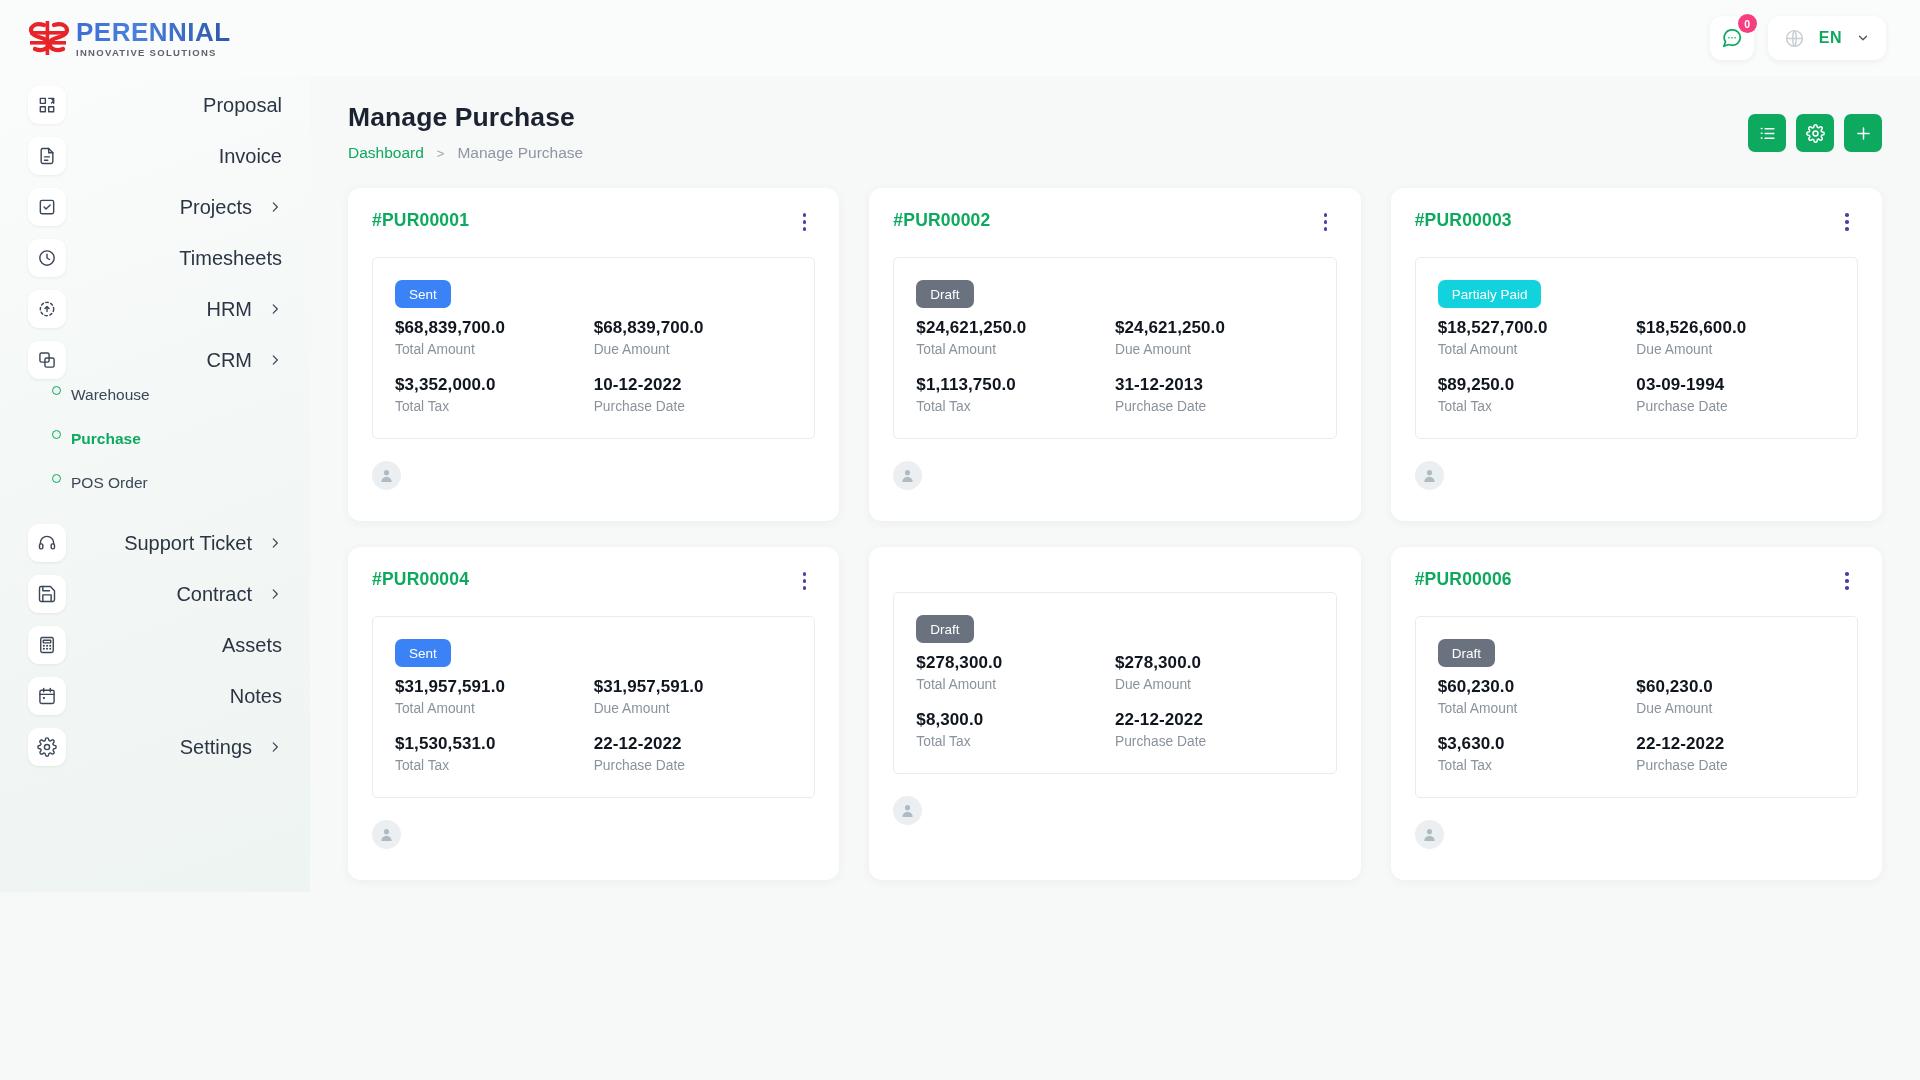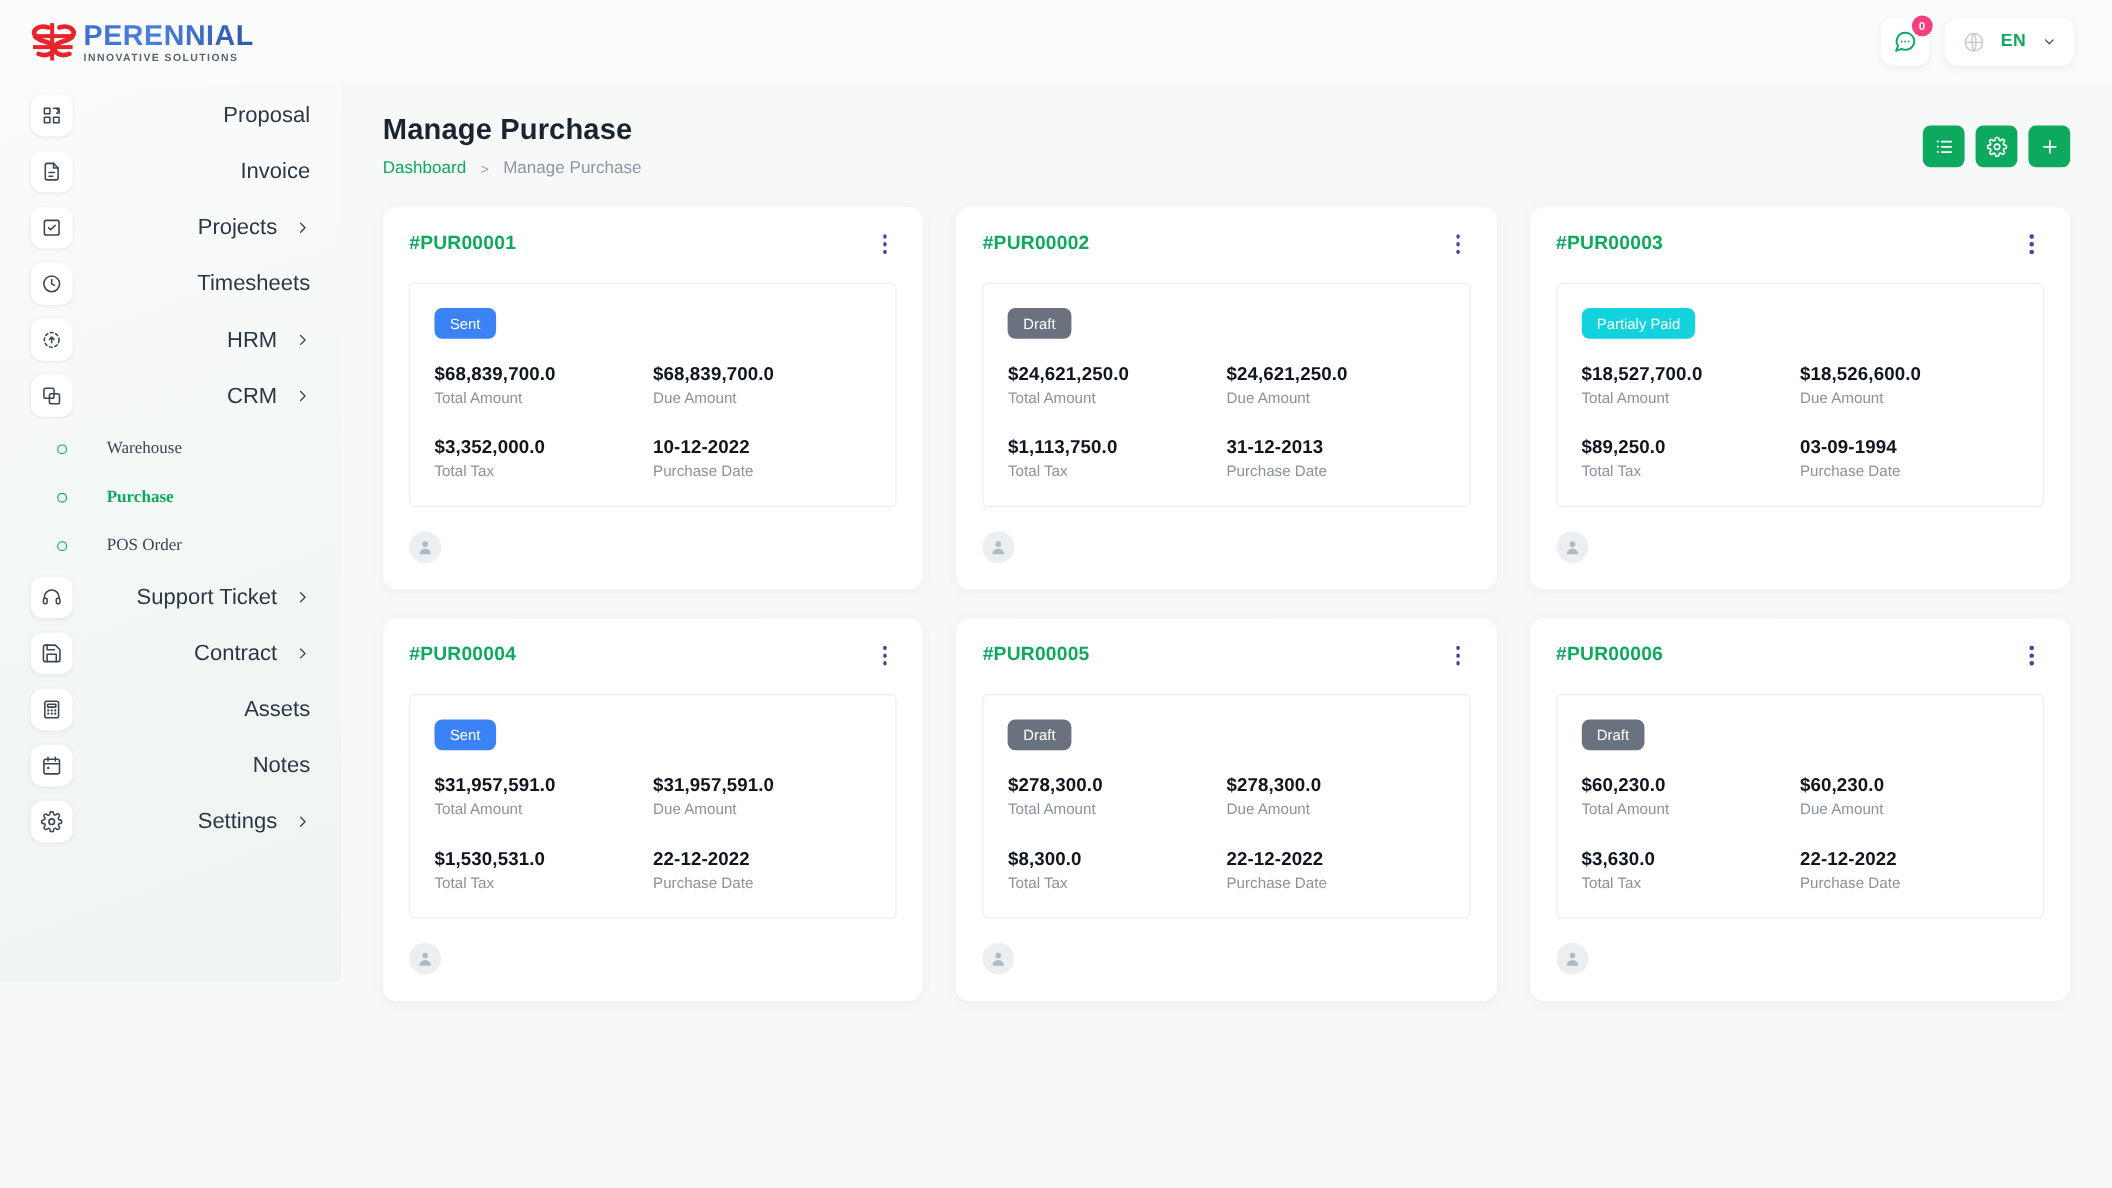--- a/index.html
+++ b/index.html
@@ -56,22 +56,22 @@
 
   .nav-item.active {
     background: linear-gradient(90deg,#07a95c 0%,#10b463 100%);
     box-shadow: 0 4px 14px rgba(12,170,95,.28);
   }
   .nav-item.active .nav-label { color: #ffffff; font-weight: 700; }
   .nav-item.active .tile svg { stroke: #0ca95e; }
   .nav-item.active .nav-chev svg { stroke: #ffffff; }
 
   .sub-item {
-    display: flex; align-items: center; gap: 36px;
-    height: 44px; padding: 0 14px 0 38px; cursor: pointer; border-radius: 8px; font-family: Liberation Serif, serif;
+    display: flex; gap: 10px;
+    height: 44px; padding: 0 14px 0 38px; cursor: pointer; border-radius: 8px;
   }
   .bullet {
     width: 9px; height: 9px; border-radius: 50%; flex: none;
     border: 1.6px solid #0ca95e; background: #eef3f1;
   }
   .sub-label { font-size: 15.5px; color: #3b4657; }
   .sub-item.active .sub-label { color: #0ca95e; font-weight: 700; }
 
   
   .main { flex: 1; display: flex; flex-direction: column; position: relative; }
@@ -137,21 +137,21 @@
   .panel { border: 1px solid #e9ecee; border-radius: 5px; margin-top: 23px; padding: 22px 22px 24px 22px; }
   .badge {
     display: inline-flex; align-items: center; justify-content: center;
     height: 28px; padding: 0 14px; border-radius: 7px;
     font-size: 13.5px; color: #ffffff; font-weight: 400;
   }
   .badge.sent     { background: #3b82f6; }
   .badge.draft    { background: #6a7280; }
   .badge.partialy { background: #12d3dd; }
 
-  .metrics { display: grid; grid-template-columns: 1fr 1fr; row-gap: 28px; margin-top: 22px; }
+  .metrics { display: grid; grid-template-columns: 1fr 1fr; row-gap: 18px; margin-top: 10px; }
   .m-val { font-size: 17px; font-weight: 700; color: #10161f; letter-spacing: .1px; }
   .m-lab { font-size: 13.8px; color: #8a929c; margin-top: 4px; }
 
   .avatar {
     width: 29px; height: 29px; border-radius: 50%; background: #eceff1;
     margin-top: 22px; display: flex; align-items: center; justify-content: center;
   }
   .avatar svg { width: 17px; height: 17px; fill: #aebbc3; }
 </style>
 </head>
@@ -506,28 +506,20 @@
               </div>
             </div></div>
           <div class="avatar">
             <svg viewBox="0 0 24 24">
               <circle cx="12" cy="8" r="3.6"></circle>
               <path d="M4.6 21a7.4 7.4 0 0 1 14.8 0z"></path>
             </svg>
           </div>
         </div>
         <div class="card">
-          <div class="card-head">
-            <span class="card-id">#PUR00005</span>
-            <span class="kebab">
-              <i></i>
-              <i></i>
-              <i></i>
-            </span>
-          </div>
           <div class="panel"><span class="badge draft">Draft</span><div class="metrics">
               <div>
                 <div class="m-val">$278,300.0</div>
                 <div class="m-lab">Total Amount</div>
               </div>
               <div>
                 <div class="m-val">$278,300.0</div>
                 <div class="m-lab">Due Amount</div>
               </div>
               <div>

